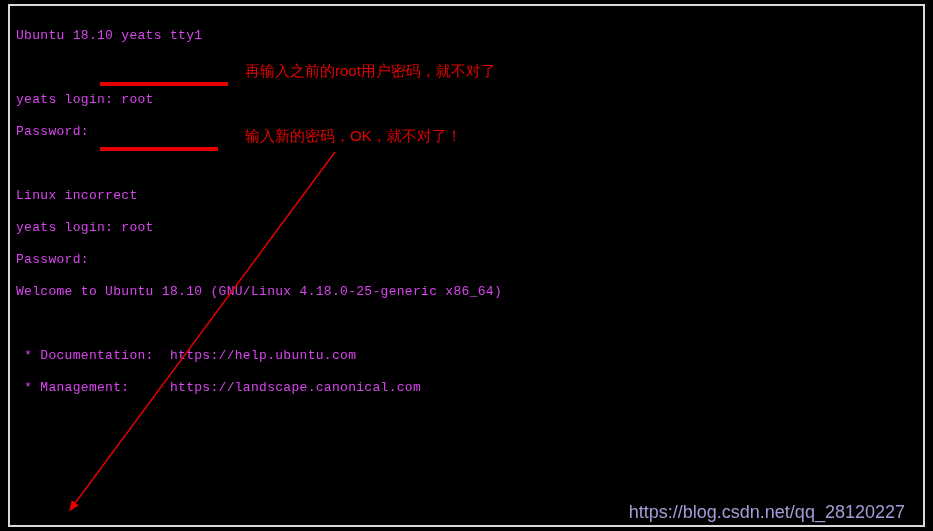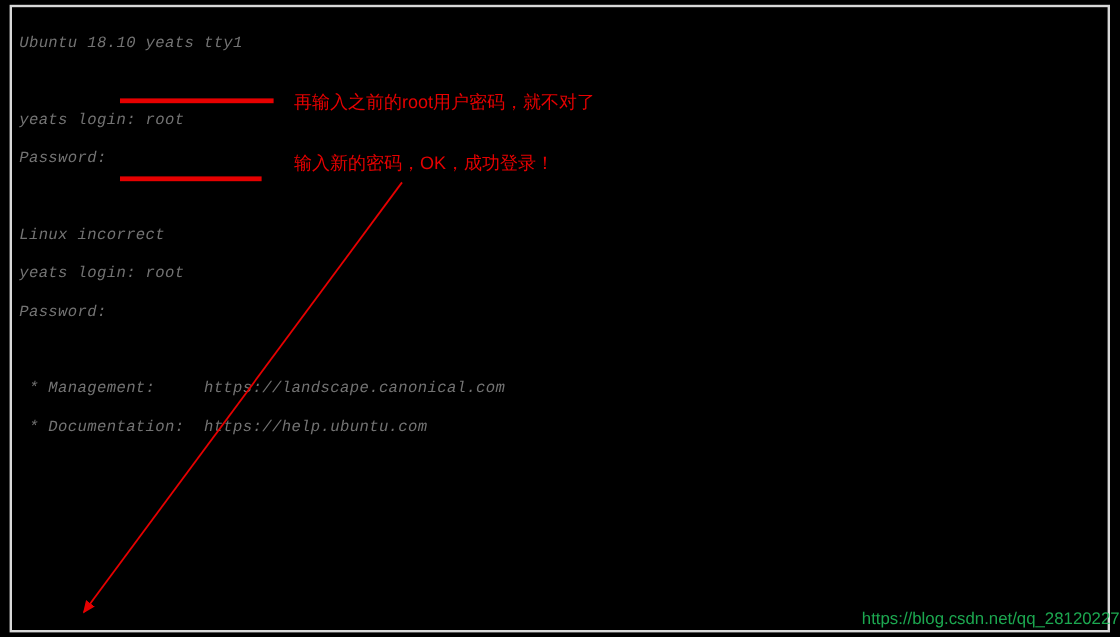--- a/index.html
+++ b/index.html
@@ -19,48 +19,47 @@
       bottom: 4px;
       border: 2px solid #d8d8d8;
       background: #000;
     }
     .terminal {
       position: absolute;
       top: 12px;
       left: 16px;
       right: 16px;
       bottom: 12px;
-      color: #737373;
+      color: #d946ef;
       font-size: 13px;
       line-height: 16px;
       white-space: pre;
       letter-spacing: 0.3px;
-      font-style: italic;
     }
     .line { display: block; }
     .annotation {
       position: absolute;
       color: #e60000;
       font-family: "Microsoft YaHei", "SimSun", sans-serif;
       font-size: 15px;
       font-weight: normal;
       white-space: nowrap;
     }
     .underline-mark {
       position: absolute;
       height: 4px;
       background: #e60000;
     }
     .watermark {
       position: absolute;
-      right: 0;
+      right: 28px;
       bottom: 8px;
-      color: #22c55e;
+      color: #c4b5fd;
       font-family: Arial, sans-serif;
-      font-size: 14px;
+      font-size: 18px;
       opacity: 0.85;
     }
     svg.arrow {
       position: absolute;
       pointer-events: none;
     }
   </style>
 </head>
 <body>
 
@@ -68,45 +67,46 @@
 
 <div class="terminal">
 <span class="line">Ubuntu 18.10 yeats tty1</span>
 <span class="line"> </span>
 <span class="line">yeats login: root</span>
 <span class="line">Password:</span>
 <span class="line"> </span>
 <span class="line">Linux incorrect</span>
 <span class="line">yeats login: root</span>
 <span class="line">Password:</span>
+<span class="line">Welcome to Ubuntu 18.10 (GNU/Linux 4.18.0-25-generic x86_64)</span>
 <span class="line"> </span>
+<span class="line"> * Documentation:  https://help.ubuntu.com</span>
 <span class="line"> * Management:     https://landscape.canonical.com</span>
-<span class="line"> * Documentation:  https://help.ubuntu.com</span>
 <span class="line"> </span>
 
 
 
 
 
 
 
 
 
 
 
 
 
 
 </div>
 
 <div class="underline-mark" style="top:82px; left:100px; width:128px;"></div>
 <div class="underline-mark" style="top:147px; left:100px; width:118px;"></div>
 
-<div class="annotation" style="top:76px; left:245px;">再输入之前的root用户密码，就不对了</div>
-<div class="annotation" style="top:127px; left:245px;">输入新的密码，OK，成功登录！</div>
+<div class="annotation" style="top:62px; left:245px;">再输入之前的root用户密码，就不对了</div>
+<div class="annotation" style="top:127px; left:245px;">输入新的密码，OK，就不对了！</div>
 
 <svg class="arrow" style="top:0; left:0;" width="933" height="531">
   <defs>
     <marker id="arrowhead" markerWidth="8" markerHeight="8" refX="6" refY="3" orient="auto">
       <polygon points="0 0, 7 3, 0 6" fill="#e60000"></polygon>
     </marker>
   </defs>
   <line x1="335" y1="152" x2="70" y2="510" stroke="#e60000" stroke-width="1.5" marker-end="url(#arrowhead)"></line>
 </svg>
 

